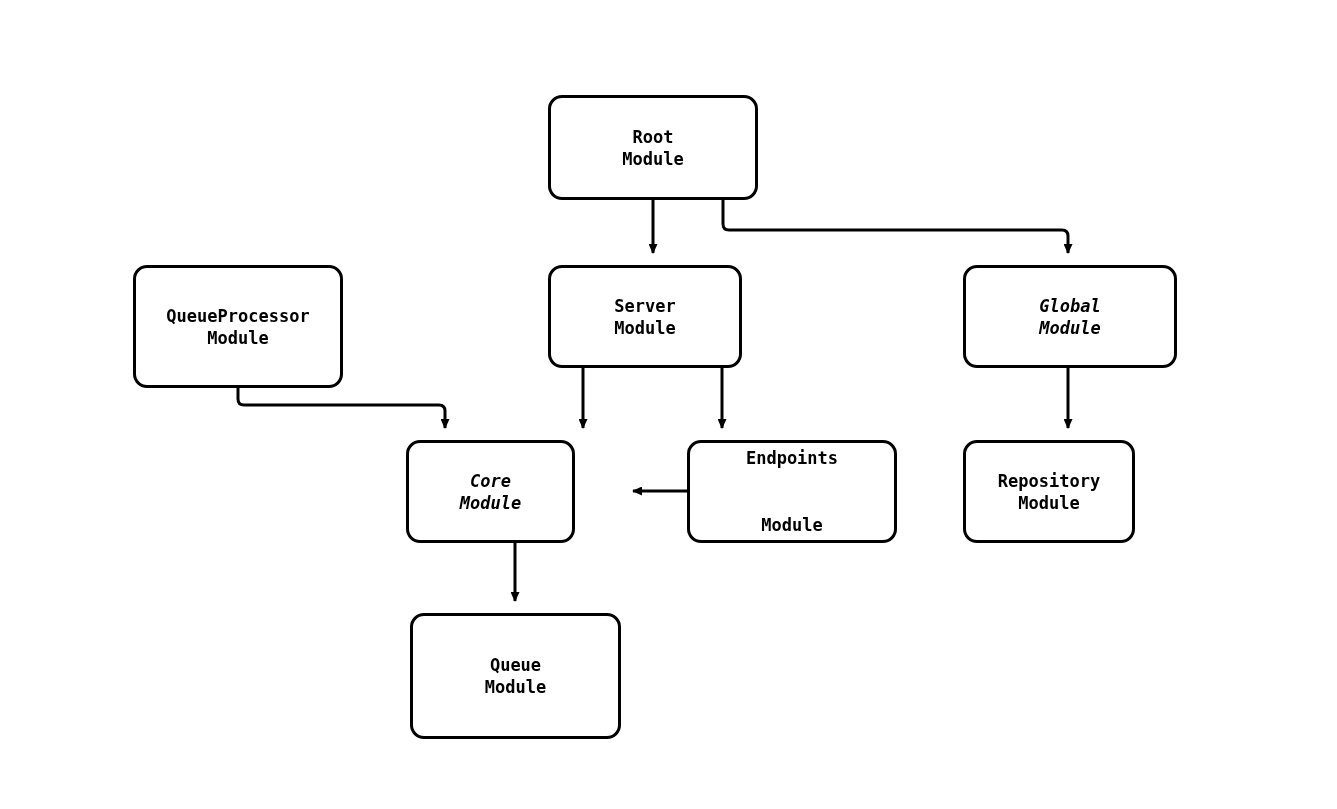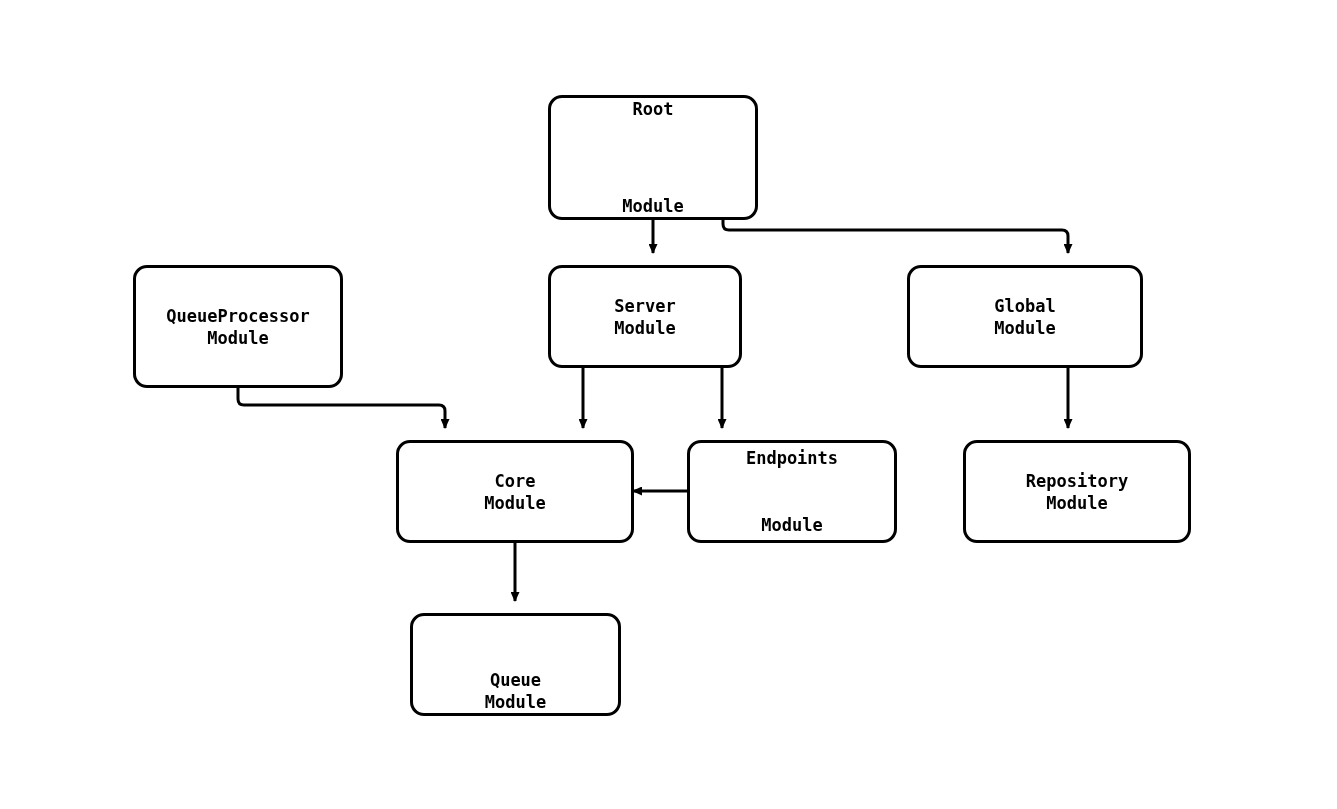--- a/index.html
+++ b/index.html
@@ -72,53 +72,53 @@
 
     <path d="M 238,368 L 238,399 Q 238,405 244,405 L 439,405 Q 445,405 445,411 L 445,428" fill="none" stroke="#000000" stroke-width="3" marker-end="url(#arrowhead)"></path>
 
     <path d="M 687,491 L 633,491" fill="none" stroke="#000000" stroke-width="3" marker-end="url(#arrowhead)"></path>
 
     <path d="M 515,543 L 515,601" fill="none" stroke="#000000" stroke-width="3" marker-end="url(#arrowhead)"></path>
 
     <path d="M 1068,368 L 1068,428" fill="none" stroke="#000000" stroke-width="3" marker-end="url(#arrowhead)"></path>
   </svg>
 
-  <div class="node" style="left:548px; top:95px; width:210px; height:125px;justify-content:space-between;">
+  <div class="node" style="left:548px; top:95px; width:210px; height:105px;">
     <div class="node-label">Root</div>
     <div class="node-label">Module</div>
   </div>
 
   <div class="node" style="left:133px; top:265px; width:210px; height:123px;">
     <div class="node-label">QueueProcessor</div>
     <div class="node-label">Module</div>
   </div>
 
   <div class="node" style="left:548px; top:265px; width:194px; height:103px;">
     <div class="node-label">Server</div>
     <div class="node-label">Module</div>
   </div>
 
-  <div class="node" style="left:907px; top:265px; width:236px; height:103px;">
+  <div class="node" style="left:963px; top:265px; width:214px; height:103px;font-style:italic;">
     <div class="node-label">Global</div>
     <div class="node-label">Module</div>
   </div>
 
-  <div class="node" style="left:396px; top:440px; width:238px; height:103px;">
+  <div class="node" style="left:406px; top:440px; width:169px; height:103px;font-style:italic;">
     <div class="node-label">Core</div>
     <div class="node-label">Module</div>
   </div>
 
   <div class="node" style="left:687px; top:440px; width:210px; height:103px;gap:45px;">
     <div class="node-label">Endpoints</div>
     <div class="node-label">Module</div>
   </div>
 
-  <div class="node" style="left:963px; top:440px; width:228px; height:103px;">
+  <div class="node" style="left:963px; top:440px; width:172px; height:103px;">
     <div class="node-label">Repository</div>
     <div class="node-label">Module</div>
   </div>
 
-  <div class="node" style="left:410px; top:613px; width:211px; height:103px;justify-content:flex-end;">
+  <div class="node" style="left:410px; top:613px; width:211px; height:126px;">
     <div class="node-label">Queue</div>
     <div class="node-label">Module</div>
   </div>
 
 </div>
 
 </body></html>

